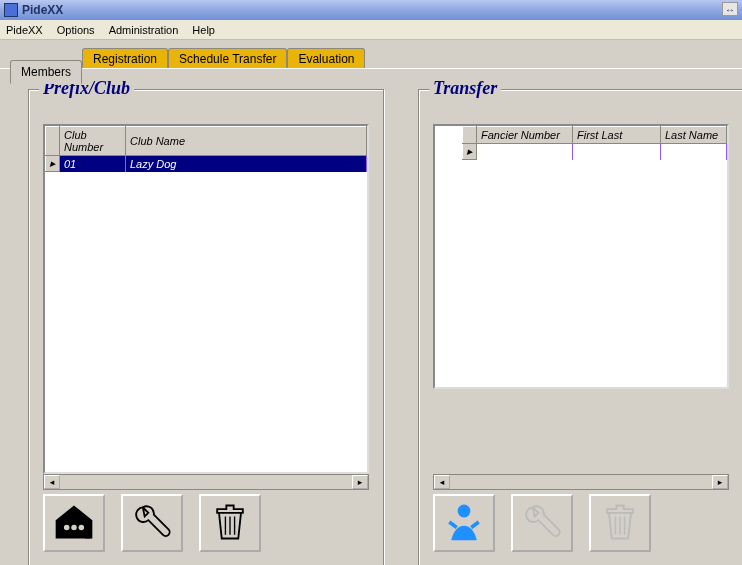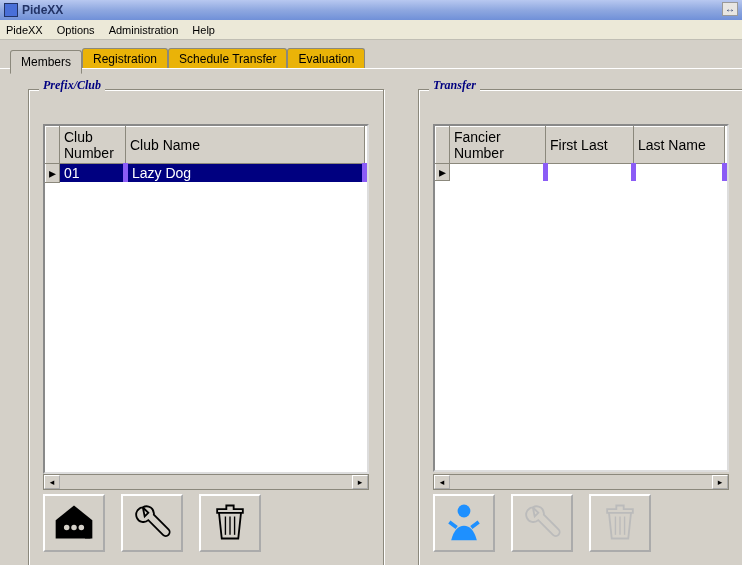--- a/index.html
+++ b/index.html
@@ -66,21 +66,21 @@
     margin-right: 0px;
     border-top-left-radius: 3px;
     border-top-right-radius: 3px;
     position: relative;
     top: 1px;
     cursor: pointer;
   }
   .tab.active {
     background: #d4d0c8;
     border-bottom: 1px solid #d4d0c8;
-    top: 6px;
+    top: 16px;
     z-index: 2;
     padding-top: 4px;
     padding-bottom: 4px;
   }
   .tabpanel {
     border-top: 1px solid #fff;
     background: #d4d0c8;
     height: calc(565px - 20px - 20px - 28px);
     padding: 0;
     position: relative;
@@ -90,52 +90,53 @@
     border: 1px solid #8b887c;
     box-shadow: inset 1px 1px 0 #fff, 1px 1px 0 #fff;
   }
   .groupbox .legend {
     position: absolute;
     top: -12px;
     left: 10px;
     background: #d4d0c8;
     padding: 0 4px;
     color: #000080;
-    font-size: 12px;
+    font-size: 18px;
     font-weight: bold;
     font-style: italic;
     font-family: "Times New Roman", serif;
   }
   .gb-left { left: 28px; top: 20px; width: 356px; height: 480px; }
   .gb-right { left: 418px; top: 20px; width: 500px; height: 480px; }
   .grid-wrap {
     position: absolute;
     left: 14px; top: 34px;
     border: 2px inset #ddd;
     background: #fff;
   }
   .gb-left .grid-wrap { width: 326px; height: 350px; }
-  .gb-right .grid-wrap { width: 296px; height: 348px; }
+  .gb-right .grid-wrap { width: 296px; height: 265px; padding-left: 27px; }
   table.grid {
     border-collapse: collapse;
     width: 100%;
-    font-size: 14px;
+    font-size: 11px;
+    font-style: italic;
   }
   table.grid th {
     background: #d4d0c8;
     border: 1px solid #8b887c;
     border-top-color: #fff;
     border-left-color: #fff;
     padding: 2px 4px;
     text-align: left;
     font-weight: normal;
     height: 17px;
   }
   table.grid td {
-    border-right: 5px solid #8b5cf6;
+    border-right: 1px solid #8b5cf6;
     padding: 1px 4px;
     height: 16px;
   }
   table.grid th.rowhdr, table.grid td.rowhdr {
     width: 14px;
     background: #d4d0c8;
     border: 1px solid #8b887c;
     border-top-color: #fff;
     border-left-color: #fff;
     text-align: center;

